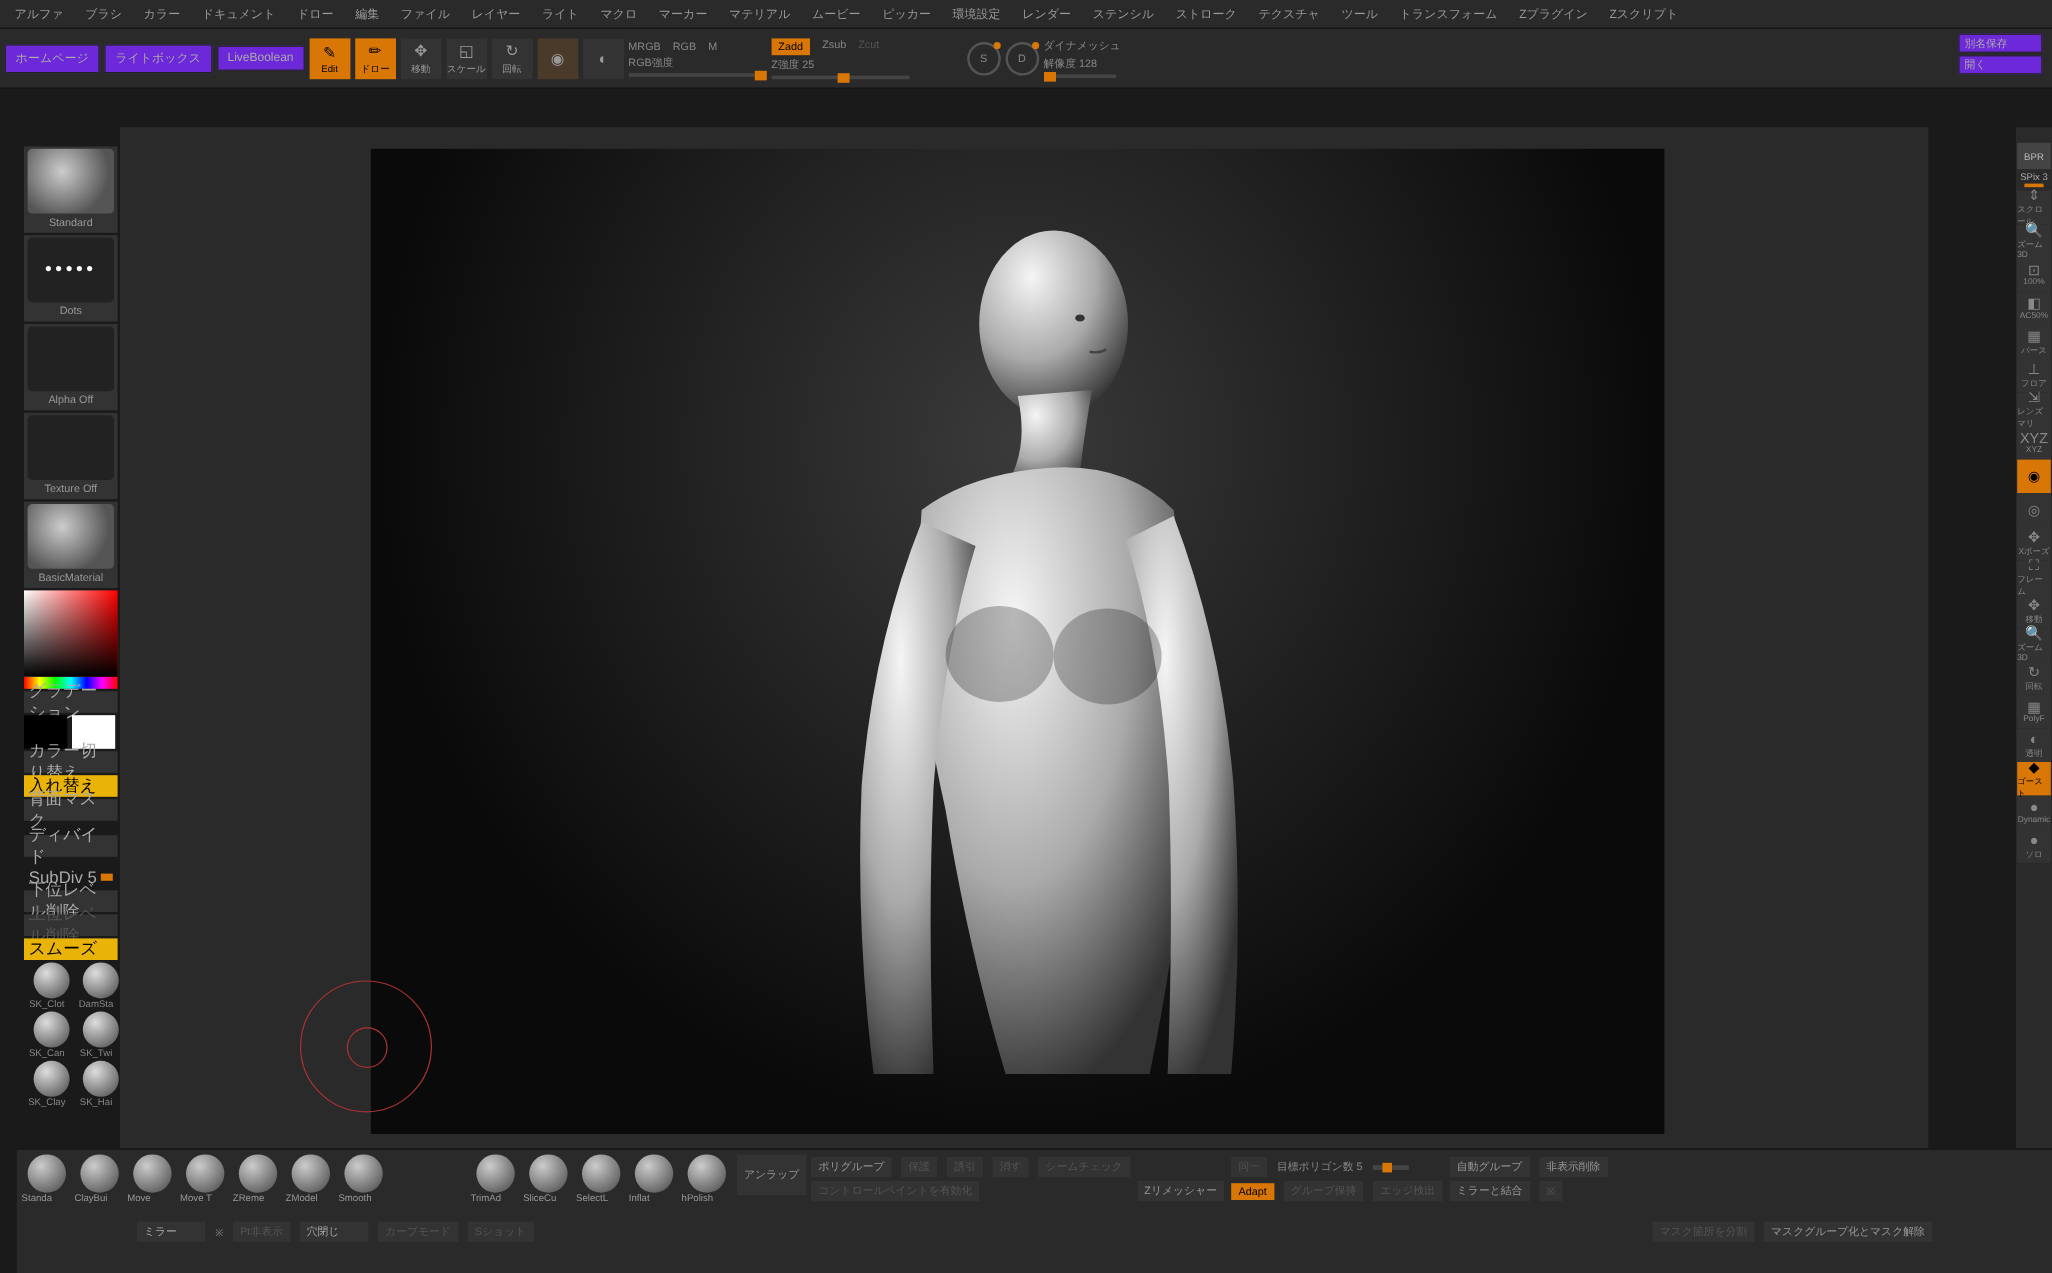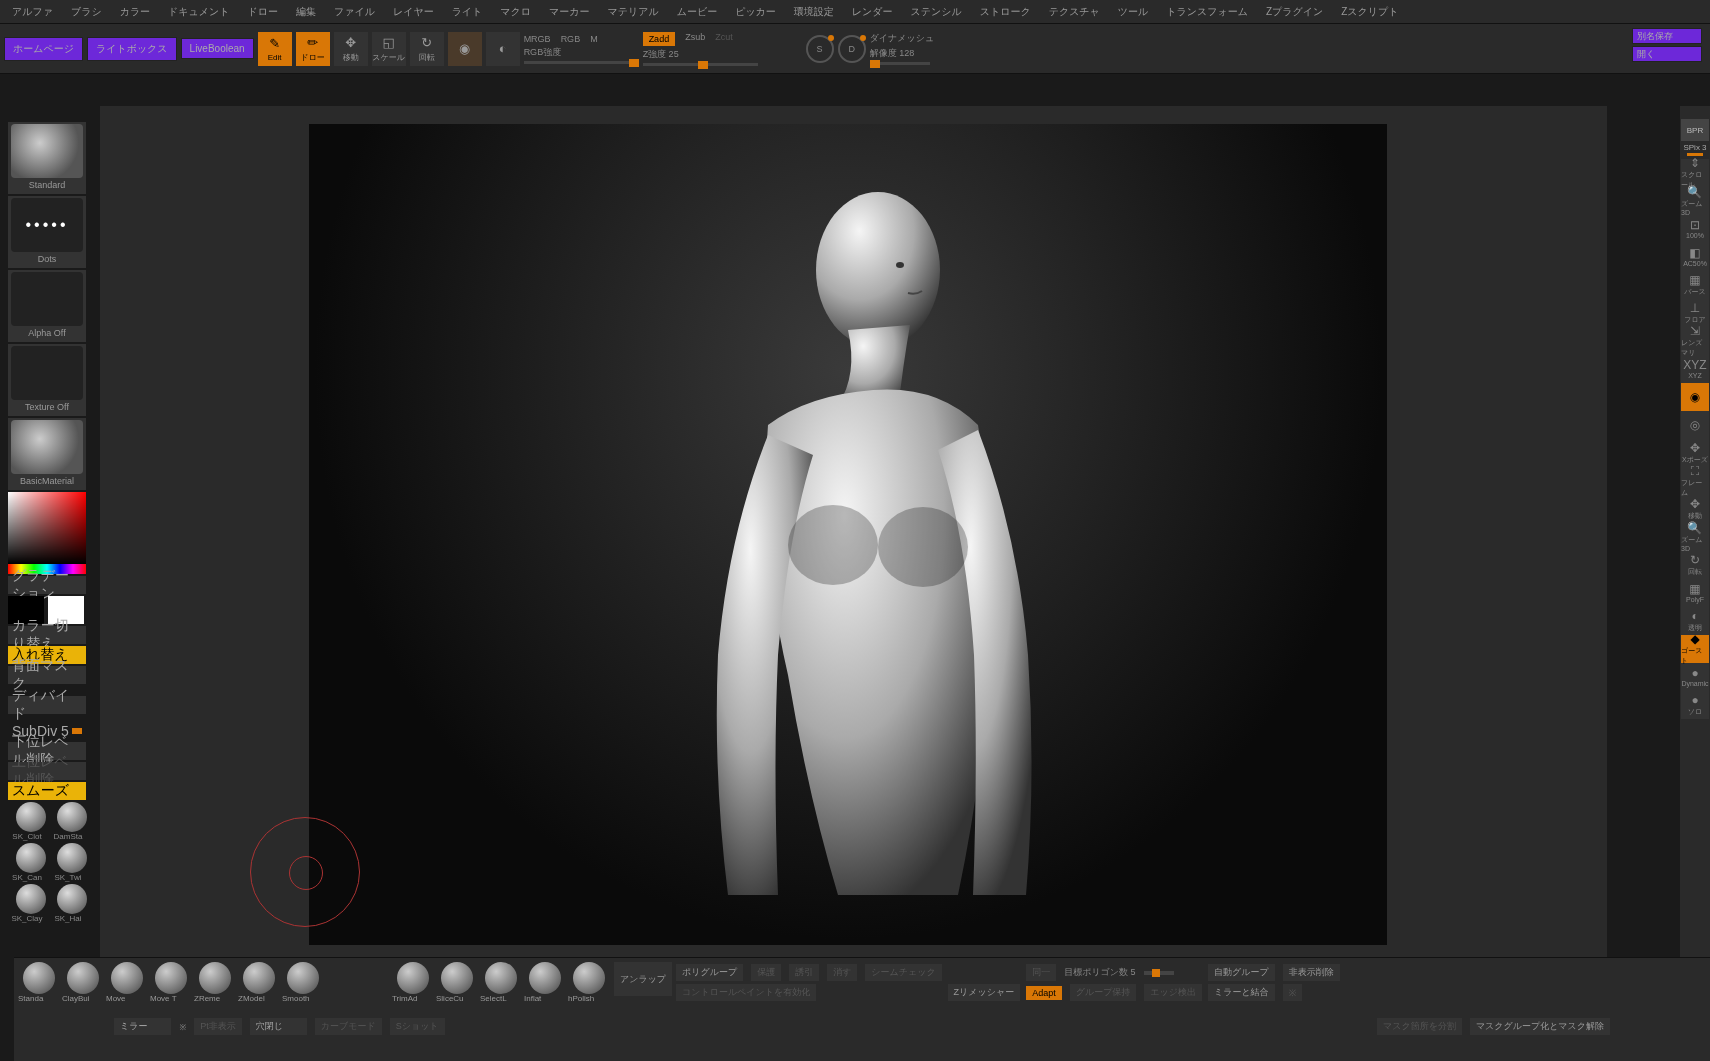--- a/index.html
+++ b/index.html
@@ -12,21 +12,21 @@
 .iconbtn.active{background:#d97706;color:#000}
 .iconbtn .ic{width:16px;height:16px;display:flex;align-items:center;justify-content:center;font-size:13px}
 .slidergroup{display:flex;flex-direction:column;font-size:9px;color:#888;gap:2px}
 .slidergroup .row{display:flex;gap:10px}
 .slidergroup .bar{width:115px;height:3px;background:#444;position:relative}
 .slidergroup .bar .knob{position:absolute;width:10px;height:8px;background:#d97706;top:-2px}
 .circlebtn{width:28px;height:28px;border-radius:50%;border:2px solid #555;display:flex;align-items:center;justify-content:center;font-size:9px;color:#888;position:relative}
 .circlebtn::after{content:'';position:absolute;top:-2px;right:-2px;width:6px;height:6px;border-radius:50%;background:#d97706}
 .rightheader{position:absolute;right:8px;top:28px;display:flex;flex-direction:column;gap:2px}
 .rightheader .btn{width:70px;height:16px;font-size:9px;padding:0 4px;justify-content:flex-start}
-.leftpanel{position:absolute;left:8px;top:122px;width:80px;display:flex;flex-direction:column;gap:2px}
+.leftpanel{position:absolute;left:20px;top:122px;width:80px;display:flex;flex-direction:column;gap:2px}
 .thumb{width:78px;background:#333;display:flex;flex-direction:column;align-items:center;padding:2px;cursor:pointer}
 .thumb .img{width:72px;height:54px;background:radial-gradient(circle at 40% 35%,#ccc,#555 70%);border-radius:4px;display:flex;align-items:center;justify-content:center}
 .thumb .lbl{font-size:9px;color:#999;padding:2px}
 .colorpicker{width:78px;height:72px;background:linear-gradient(to right,#fff,#f00),linear-gradient(to bottom,transparent,#000);background-blend-mode:multiply;position:relative}
 .huebar{height:10px;width:78px;background:linear-gradient(to right,red,yellow,lime,cyan,blue,magenta,red)}
 .smallbtn{width:78px;height:18px;background:#333;font-size:14px;display:flex;align-items:center;padding:0 4px;cursor:pointer;color:#aaa}
 .smallbtn.active{background:#eab308;color:#000}
 .swatchrow{display:flex;gap:4px}
 .swatch{width:36px;height:28px;cursor:pointer}
 .brushgrid{display:grid;grid-template-columns:1fr 1fr;gap:2px}

